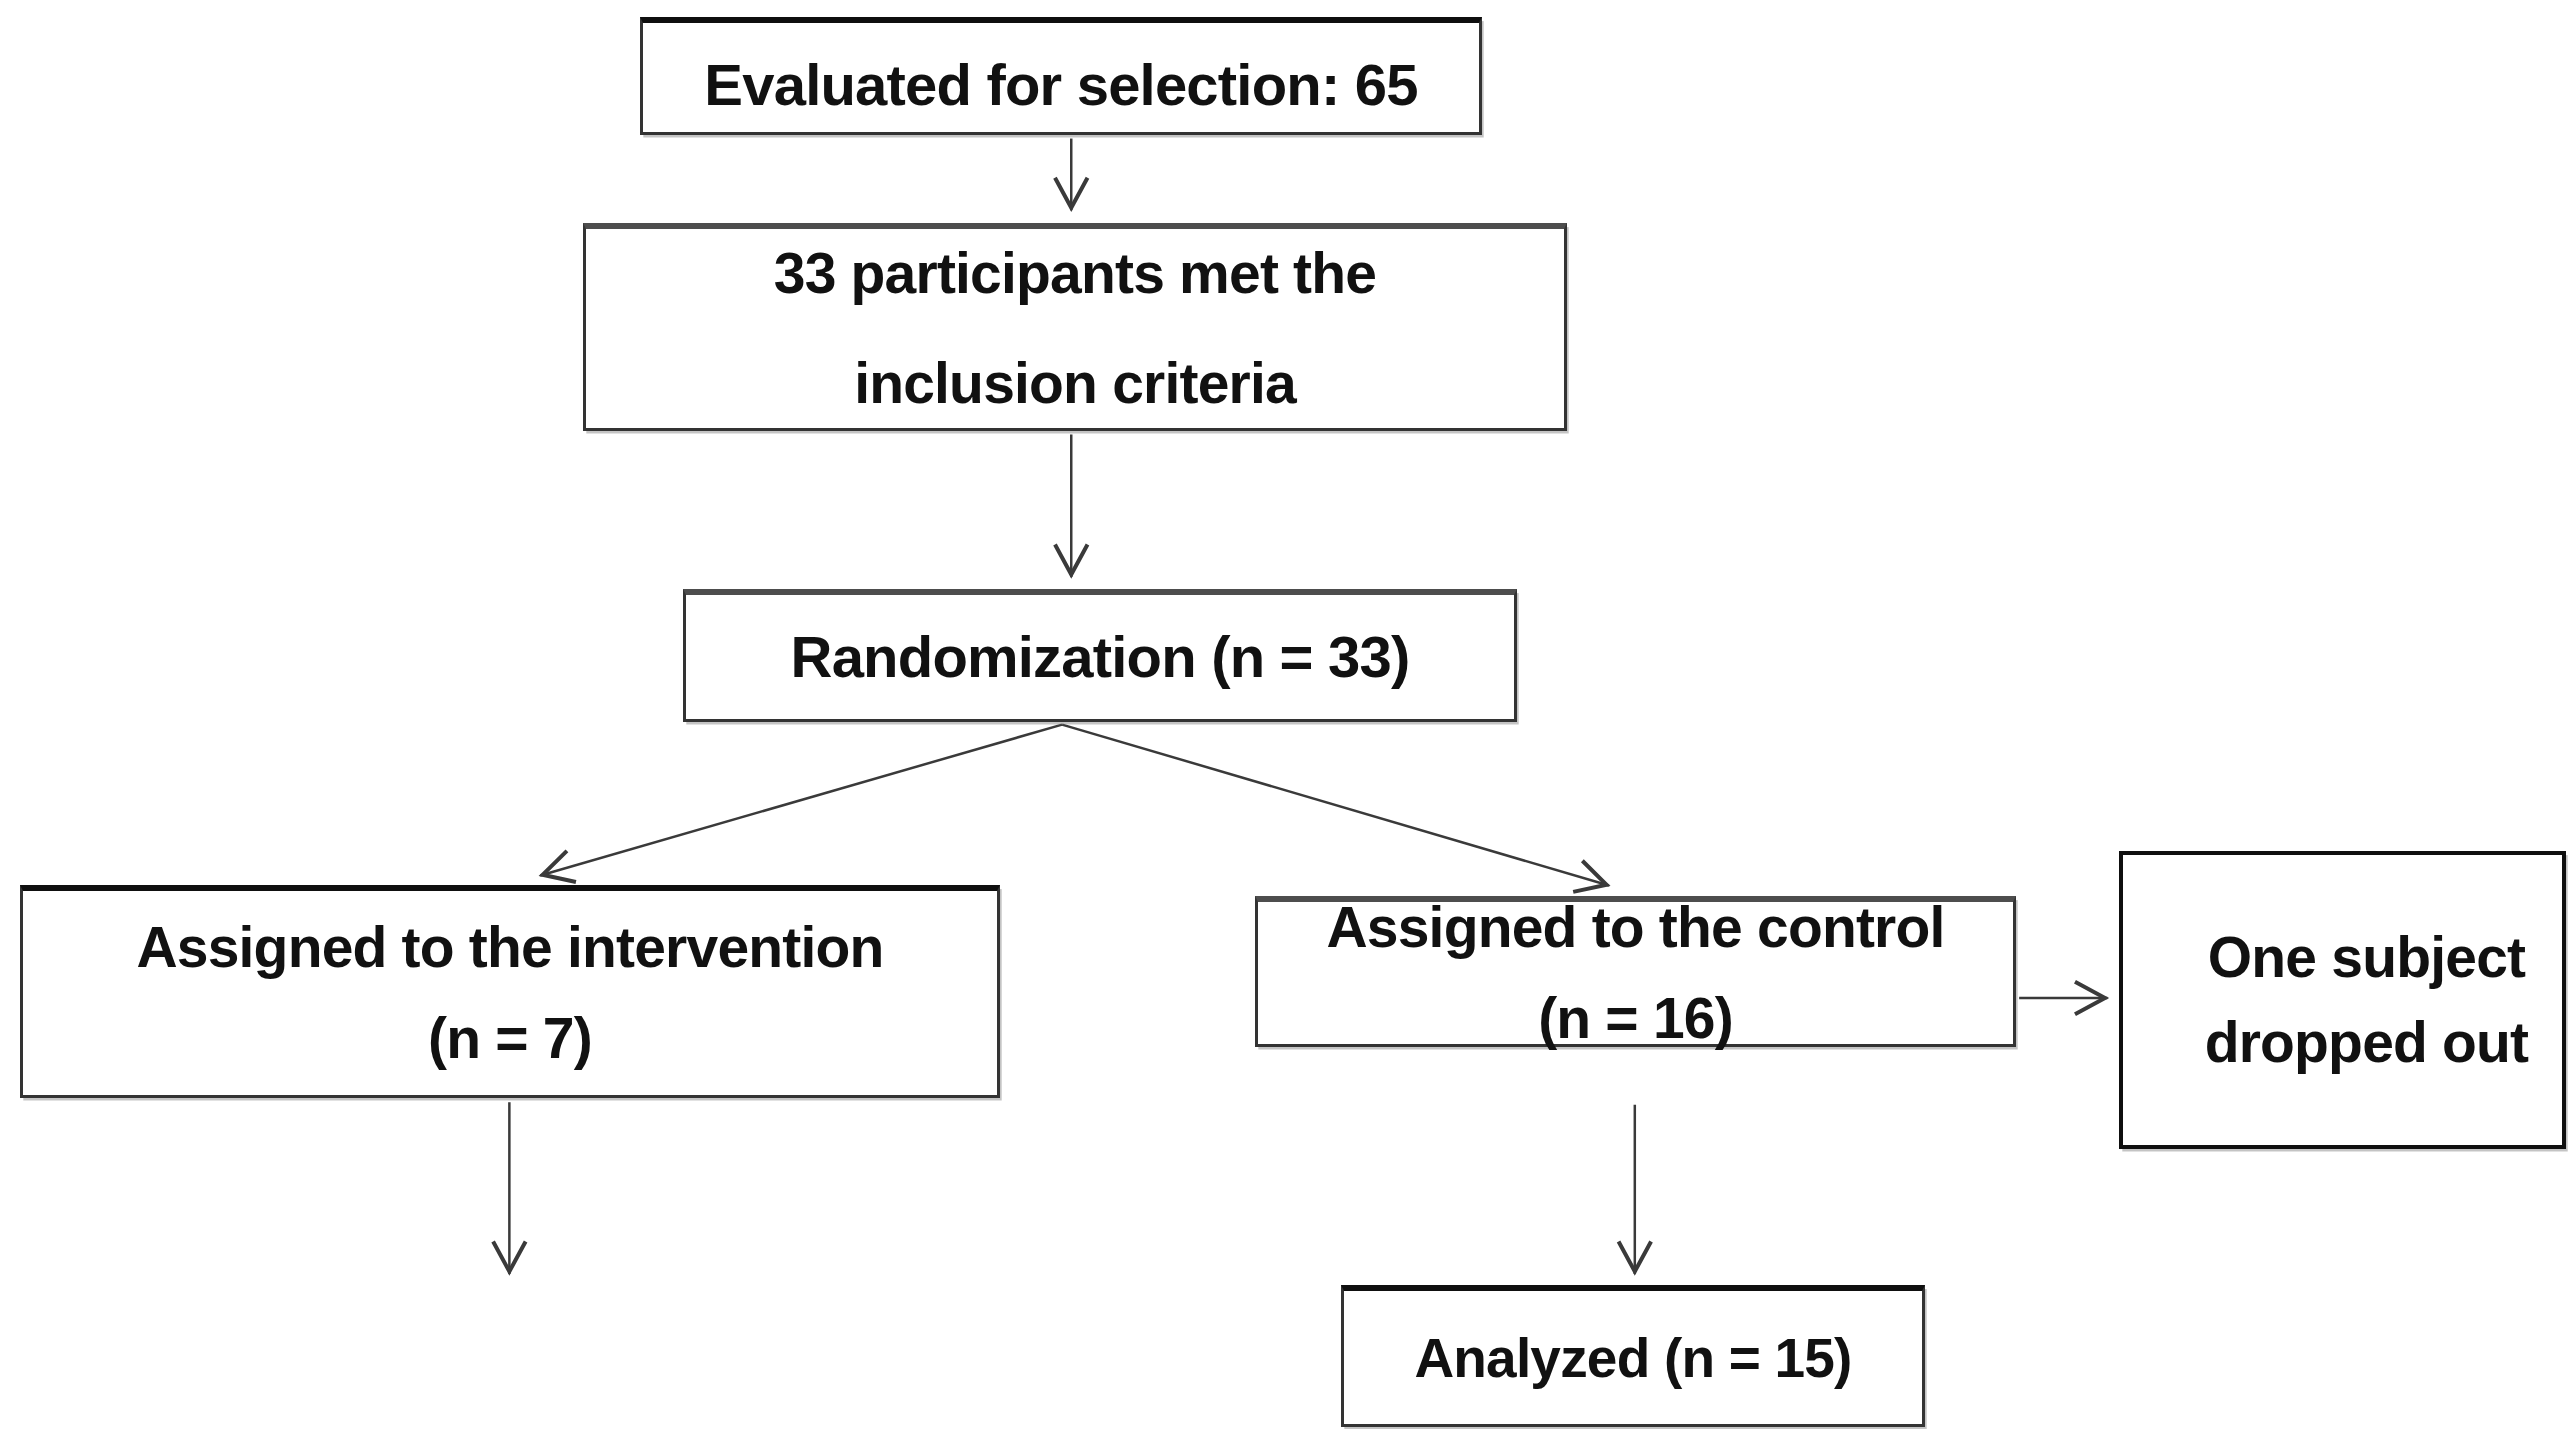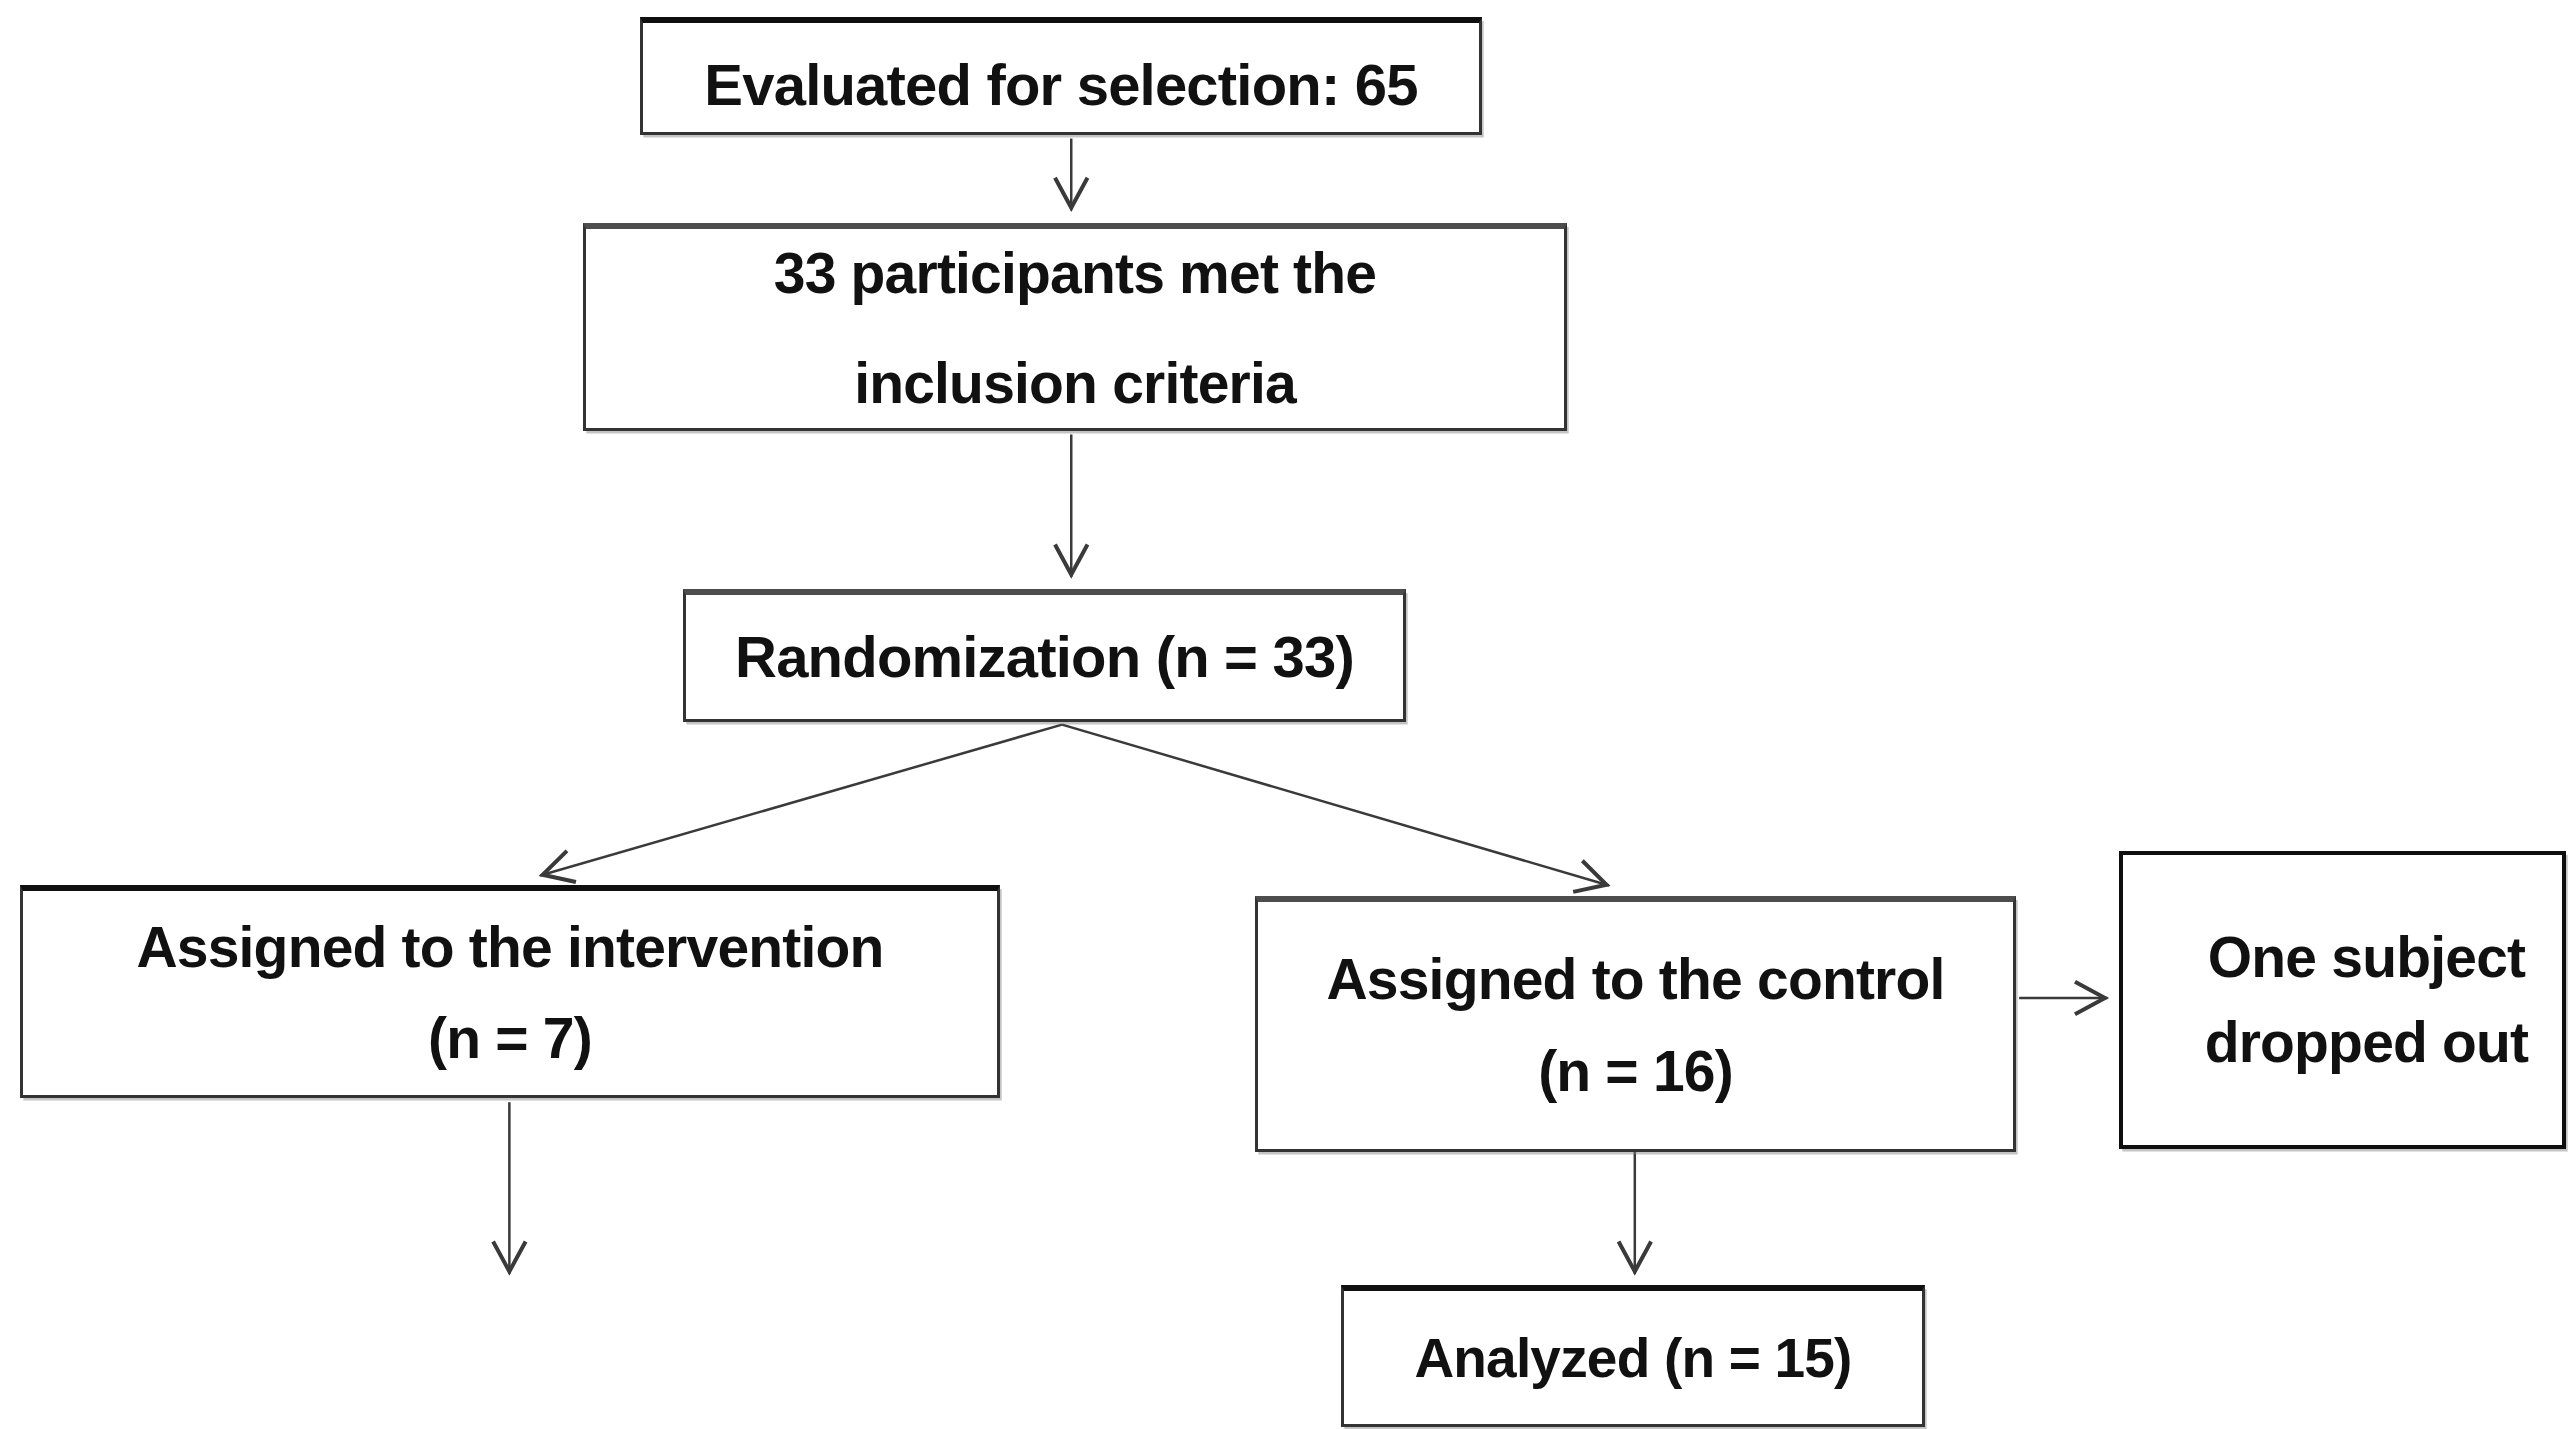--- a/index.html
+++ b/index.html
@@ -39,23 +39,23 @@
   }
   .top-black { border-top: 6.7px solid var(--border-dark, #0a0a0a); }
   .top-gray  { border-top: 6.7px solid #4d4d4d; }
   .uniform   { border: 4.2px solid var(--border-dark, #141414); padding-left: 48px; }
 
   .line { display: block; white-space: nowrap; }
 
   
   #node-evaluated              { left: 640px;  top: 16.7px;   width: 842px; height: 118px; font-size: 58px; justify-content: flex-end; }
   #node-inclusion              { left: 583px;  top: 223px;  width: 984px; height: 208px; font-size: 57px; gap: 19px; }
-  #node-randomization          { left: 683px;  top: 589px;  width: 723px;  height: 133px; font-size: 58px; }
+  #node-randomization          { left: 683px;  top: 589px;  width: 834px;  height: 133px; font-size: 58px; }
   #node-intervention           { left: 20px;   top: 885px; width: 980px; height: 213px; font-size: 57px; }
-  #node-control                { left: 1255px; top: 896px; width: 761px;  height: 256px; font-size: 57px; }
+  #node-control                { left: 1255px; top: 896px; width: 761px;  height: 151px; font-size: 57px; }
   #node-dropout                { left: 2119px; top: 851px; width: 447px;  height: 298px; font-size: 57px; line-height: 1.5; }
   #node-analyzed-intervention  { left: 217px;  top: 1285px; width: 583px;  height: 142px; font-size: 55px; }
   #node-analyzed-control       { left: 1341px; top: 1285px; width: 584px;  height: 142px; font-size: 55px; }
 </style>
 </head>
 <body>
 
 <div class="canvas">
 
   <svg class="arrow-layer" width="2576" height="1430" viewBox="0 0 3090 1715" xmlns="http://www.w3.org/2000/svg">

